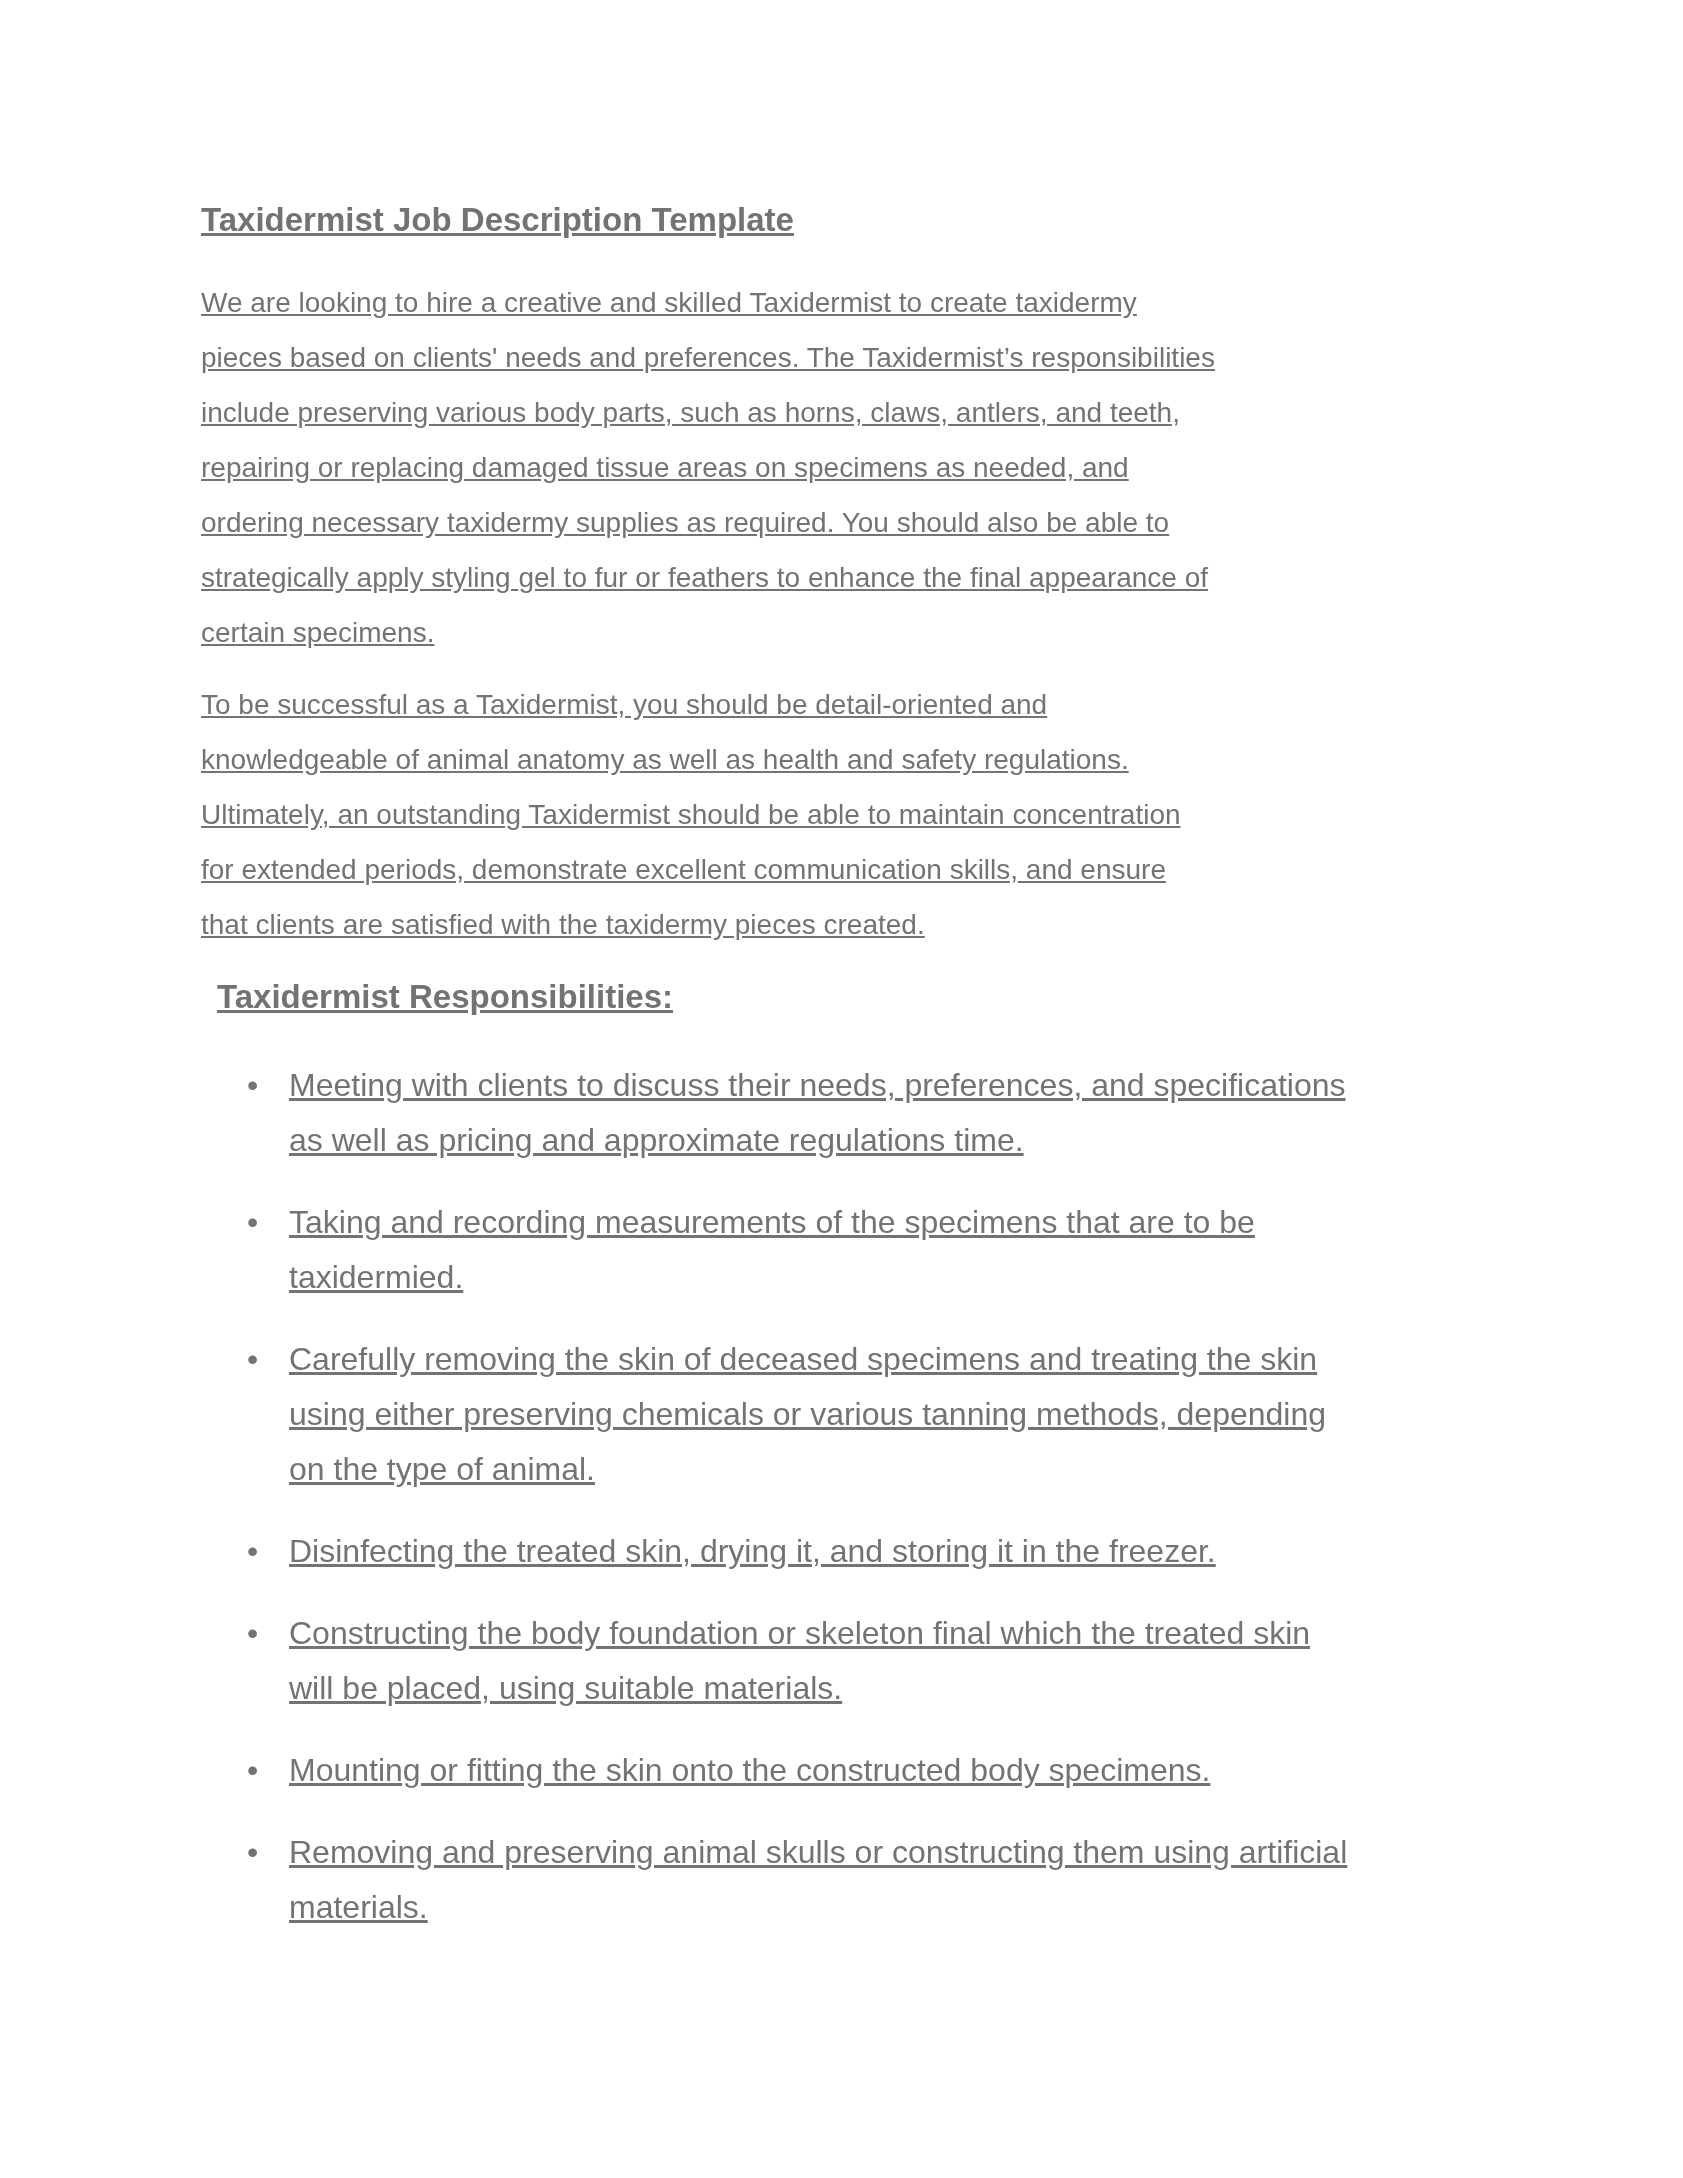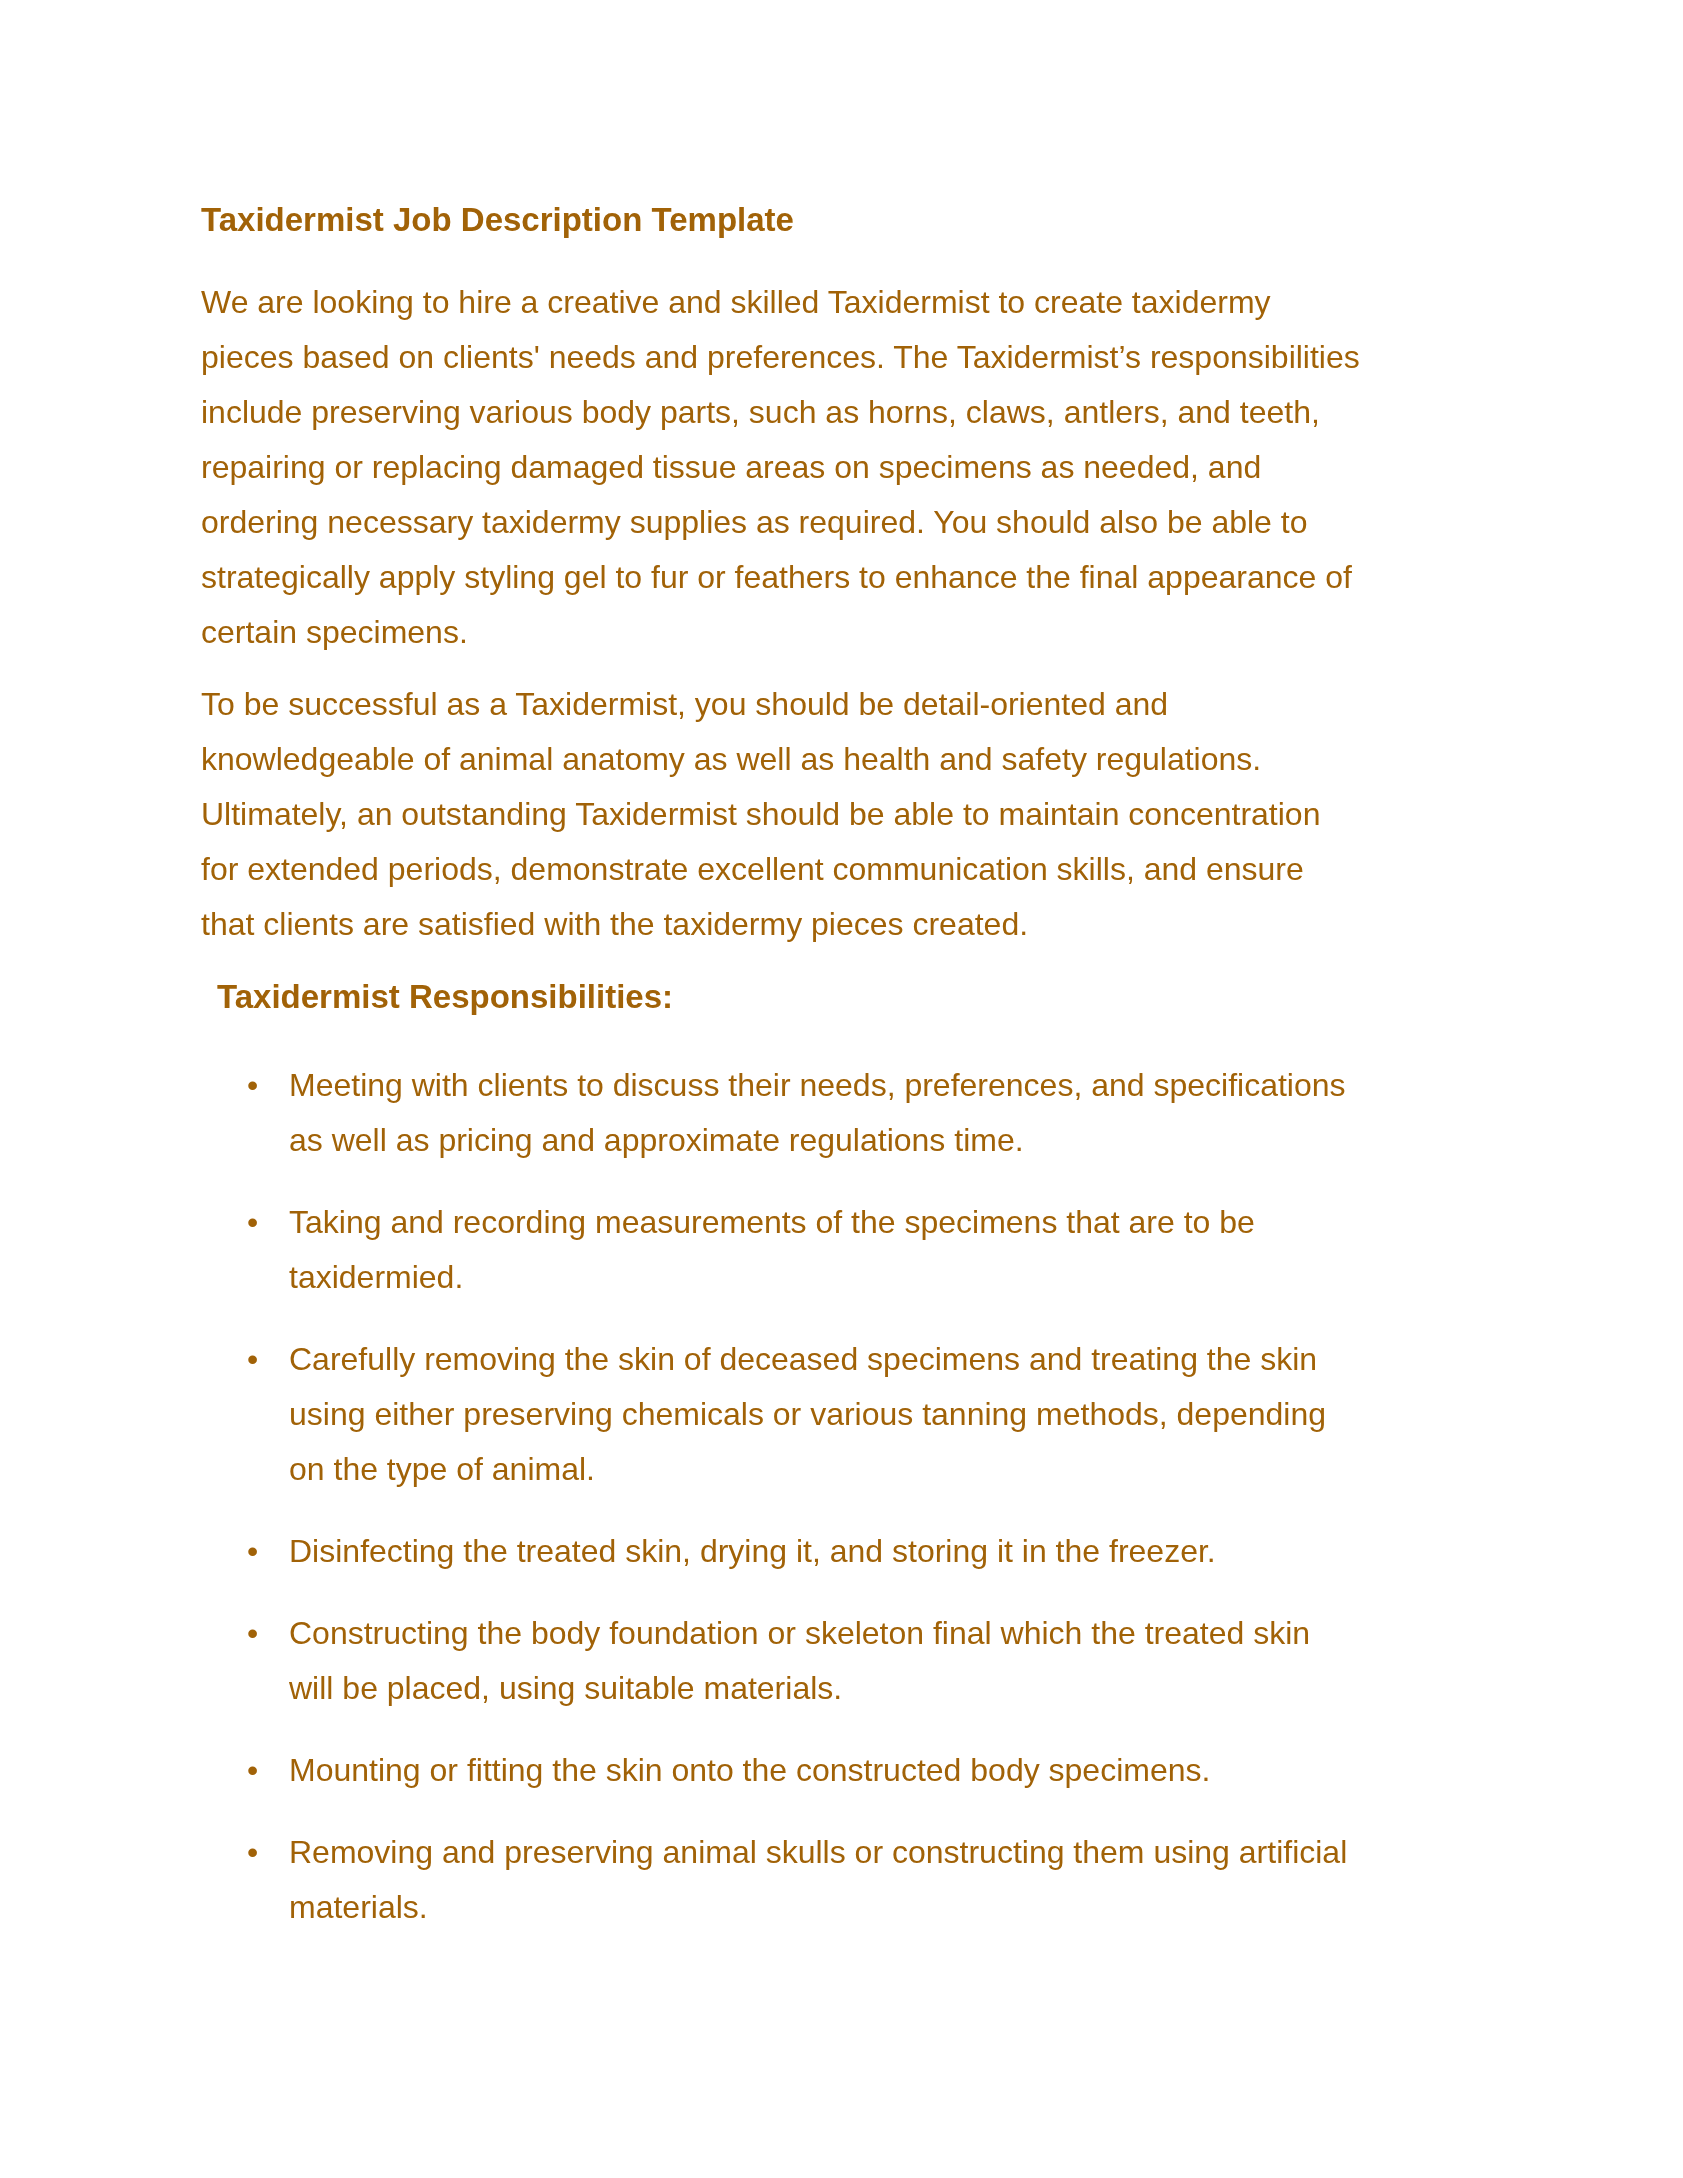--- a/index.html
+++ b/index.html
@@ -19,21 +19,21 @@
     overflow: hidden;
   }
   .doc-title {
     font-size: 33px;
     font-weight: bold;
     line-height: 55px;
     margin: 0 0 28px 0;
     white-space: pre;
   }
   .para {
-    font-size: 32px;
+    font-size: 28px;
     font-weight: normal;
     line-height: 55px;
     margin: 0 0 17px 0;
     white-space: pre;
   }
   .section-heading {
     font-size: 33px;
     font-weight: bold;
     line-height: 55px;
     margin: 0 0 34px 16px;
@@ -59,21 +59,21 @@
     line-height: 55px;
   }
   .bullet-text {
     display: block;
     white-space: pre;
   }
 </style>
 </head>
 <body>
 
-<div class="page" style="background: rgb(255, 255, 255); color: #a16207;">
+<div class="page" style="background: rgb(255, 255, 255); color: #737373; text-decoration: underline;">
 
   <h1 class="doc-title">Taxidermist Job Description Template</h1>
 
   <p class="para">We are looking to hire a creative and skilled Taxidermist to create taxidermy
 pieces based on clients' needs and preferences. The Taxidermist’s responsibilities
 include preserving various body parts, such as horns, claws, antlers, and teeth,
 repairing or replacing damaged tissue areas on specimens as needed, and
 ordering necessary taxidermy supplies as required. You should also be able to
 strategically apply styling gel to fur or feathers to enhance the final appearance of
 certain specimens.</p>

